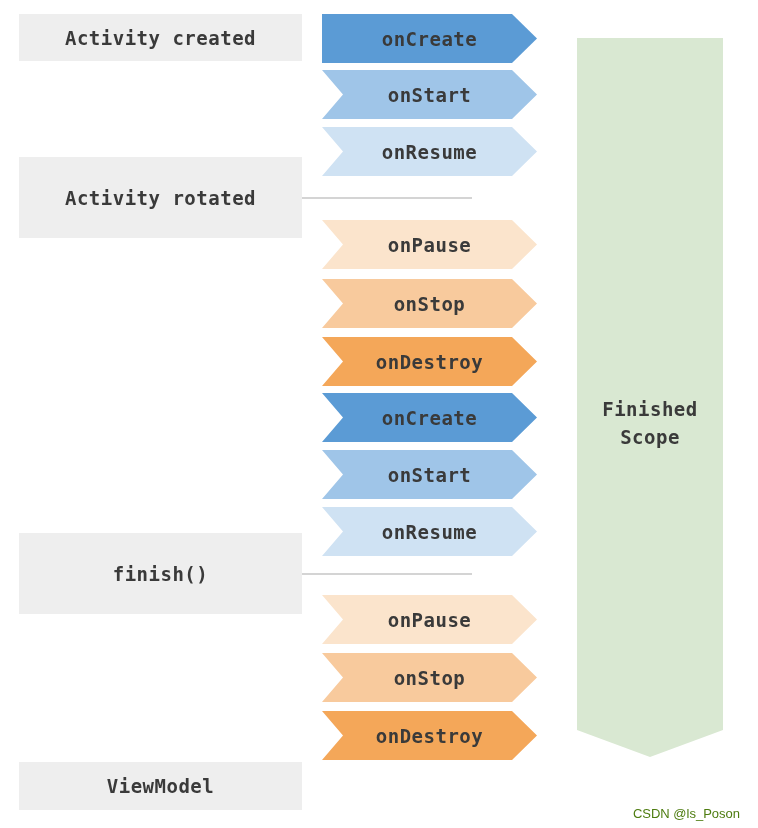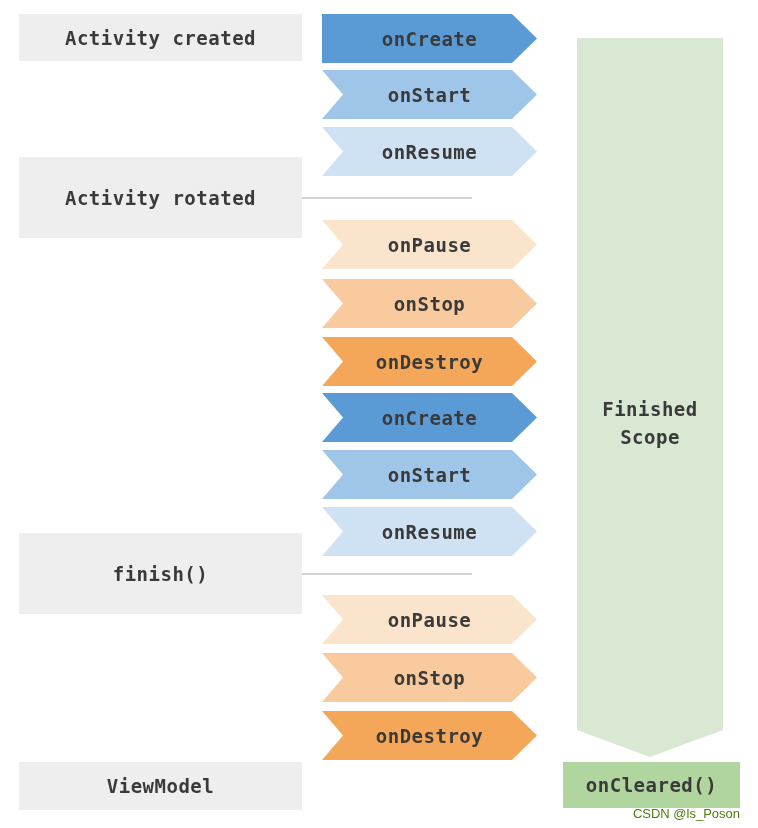--- a/index.html
+++ b/index.html
@@ -117,19 +117,16 @@
   </div>
   <div class="arrow a11" style="background: rgb(244, 167, 89);">
     <span>onDestroy</span>
   </div>
 
   <div class="vm-arrow" style="background: rgb(217, 232, 210);">
     <div class="vm-label">Finished
 Scope</div>
   </div>
 
-  <div class="oncleared" style="background: rgb(176, 213, 159);">
-    <span>onCleared()</span>
-  </div>
 
   <div class="watermark">CSDN @ls_Poson</div>
 
 </div>
 
 </body></html>

